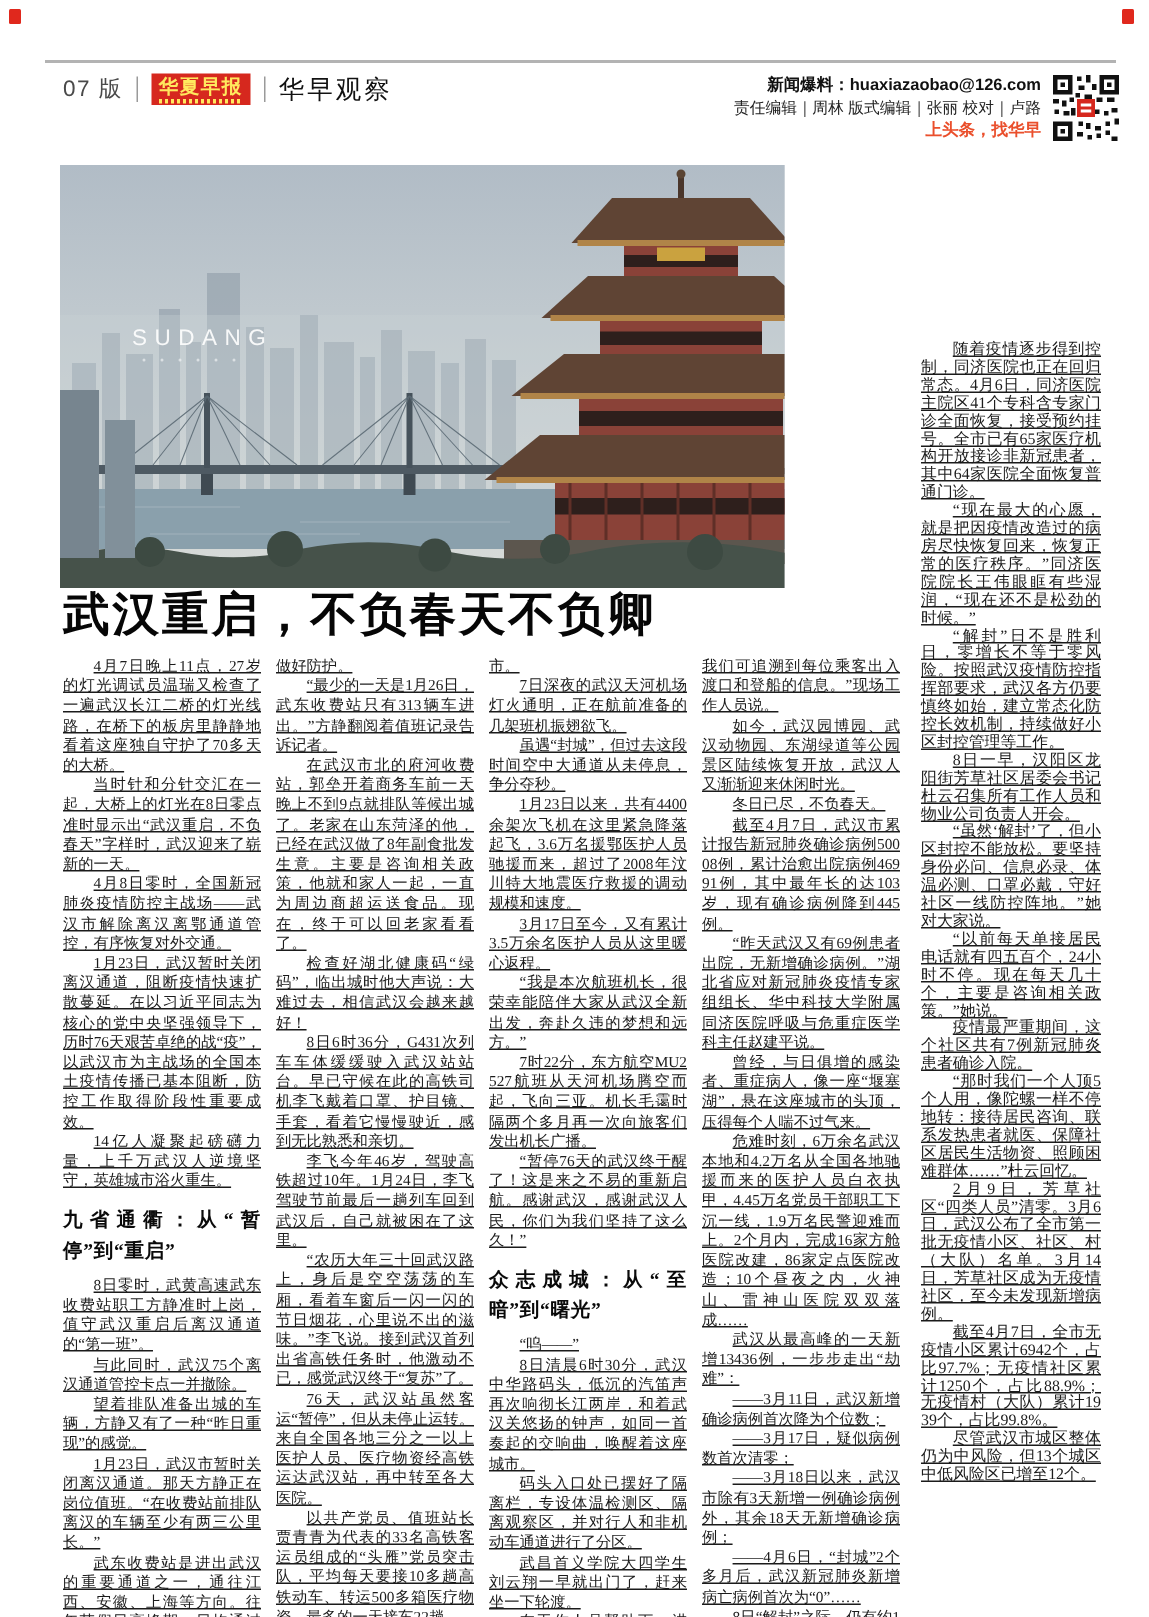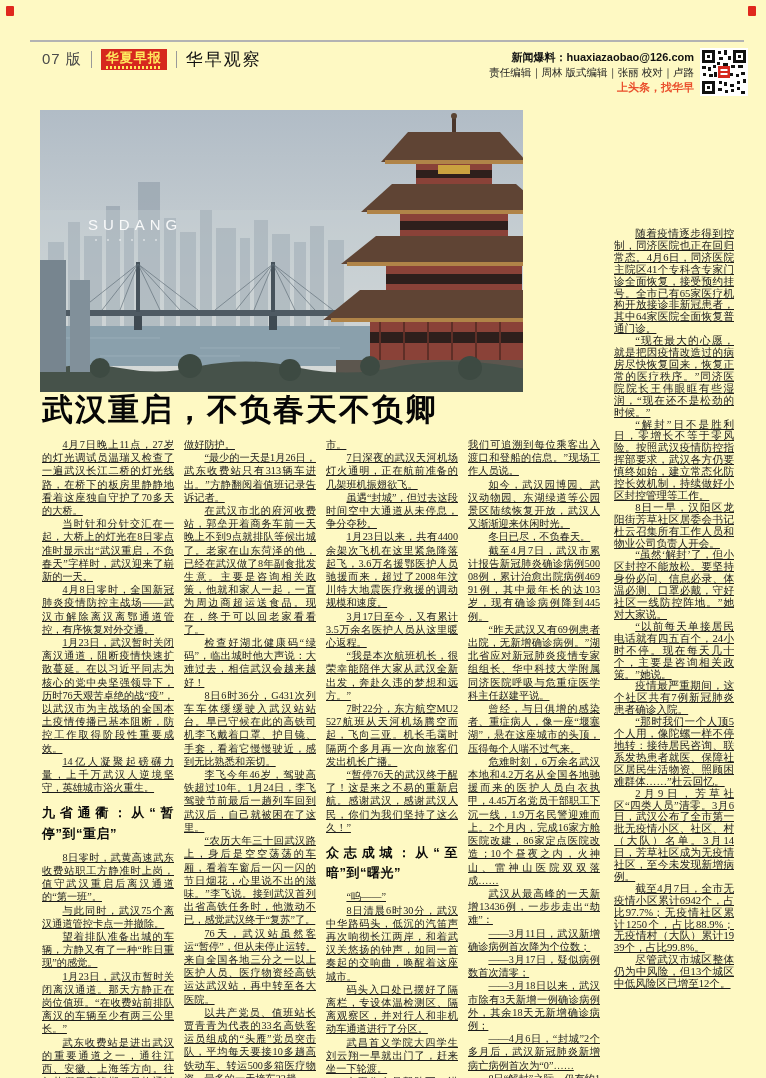--- a/index.html
+++ b/index.html
@@ -1,16 +1,16 @@
 <!DOCTYPE html>
 <html><head>
 <meta charset="utf-8">
 <style>
   html,body{margin:0;padding:0;background:#e8e8e8;}
-  .page{position:relative;width:766px;height:1078px;margin:0 auto;background:#fef9c3;overflow:hidden;
+  .page{position:relative;width:766px;height:1078px;margin:0 auto;background:#ffffff;overflow:hidden;
         font-family:"Liberation Serif","DejaVu Serif",serif;color:#1c1c1c;}
   
   .regmark{position:absolute;width:8px;height:10px;background:#e0281d;border-radius:1px;}
   #regmark-left{left:6px;top:6px;}
   #regmark-right{right:10px;top:6px;}
   
   .top-rule{position:absolute;left:30px;right:22px;top:40px;border-top:2px solid #b3b3b3;}
   .header-left{position:absolute;left:42px;top:48px;display:flex;align-items:center;gap:9px;
                font-family:"Liberation Sans",sans-serif;}
   .edition{font-size:15px;color:#4a4a4a;letter-spacing:1px;}
@@ -36,21 +36,21 @@
   
   .bodycol{position:absolute;top:438px;width:132px;font-size:10.2px;line-height:13.2px;
            text-align:justify;word-break:break-all;color:#1b1b1b;}
   #col1{left:42px;}
   #col2{left:184px;}
   #col3{left:326px;}
   #col4{left:468px;}
   #col5{left:614px;top:228px;width:120px;font-size:10.6px;line-height:11.9px;}
   .para{margin:0;text-indent:2em;text-decoration:underline;}
   .para.cont{text-indent:0;}
-  .col-subhead{font-family:Liberation Sans, sans-serif;font-size:13px;font-weight:bold;
+  .col-subhead{font-family:Liberation Serif, serif;font-size:13px;font-weight:bold;
                color:#0a0a0a;line-height:1.55;letter-spacing:.5px;margin:9px 0 7px;text-indent:0;}
 </style>
 </head>
 <body>
 
 <div class="page">
 
   <div class="regmark" id="regmark-left"></div>
   <div class="regmark" id="regmark-right"></div>
 

